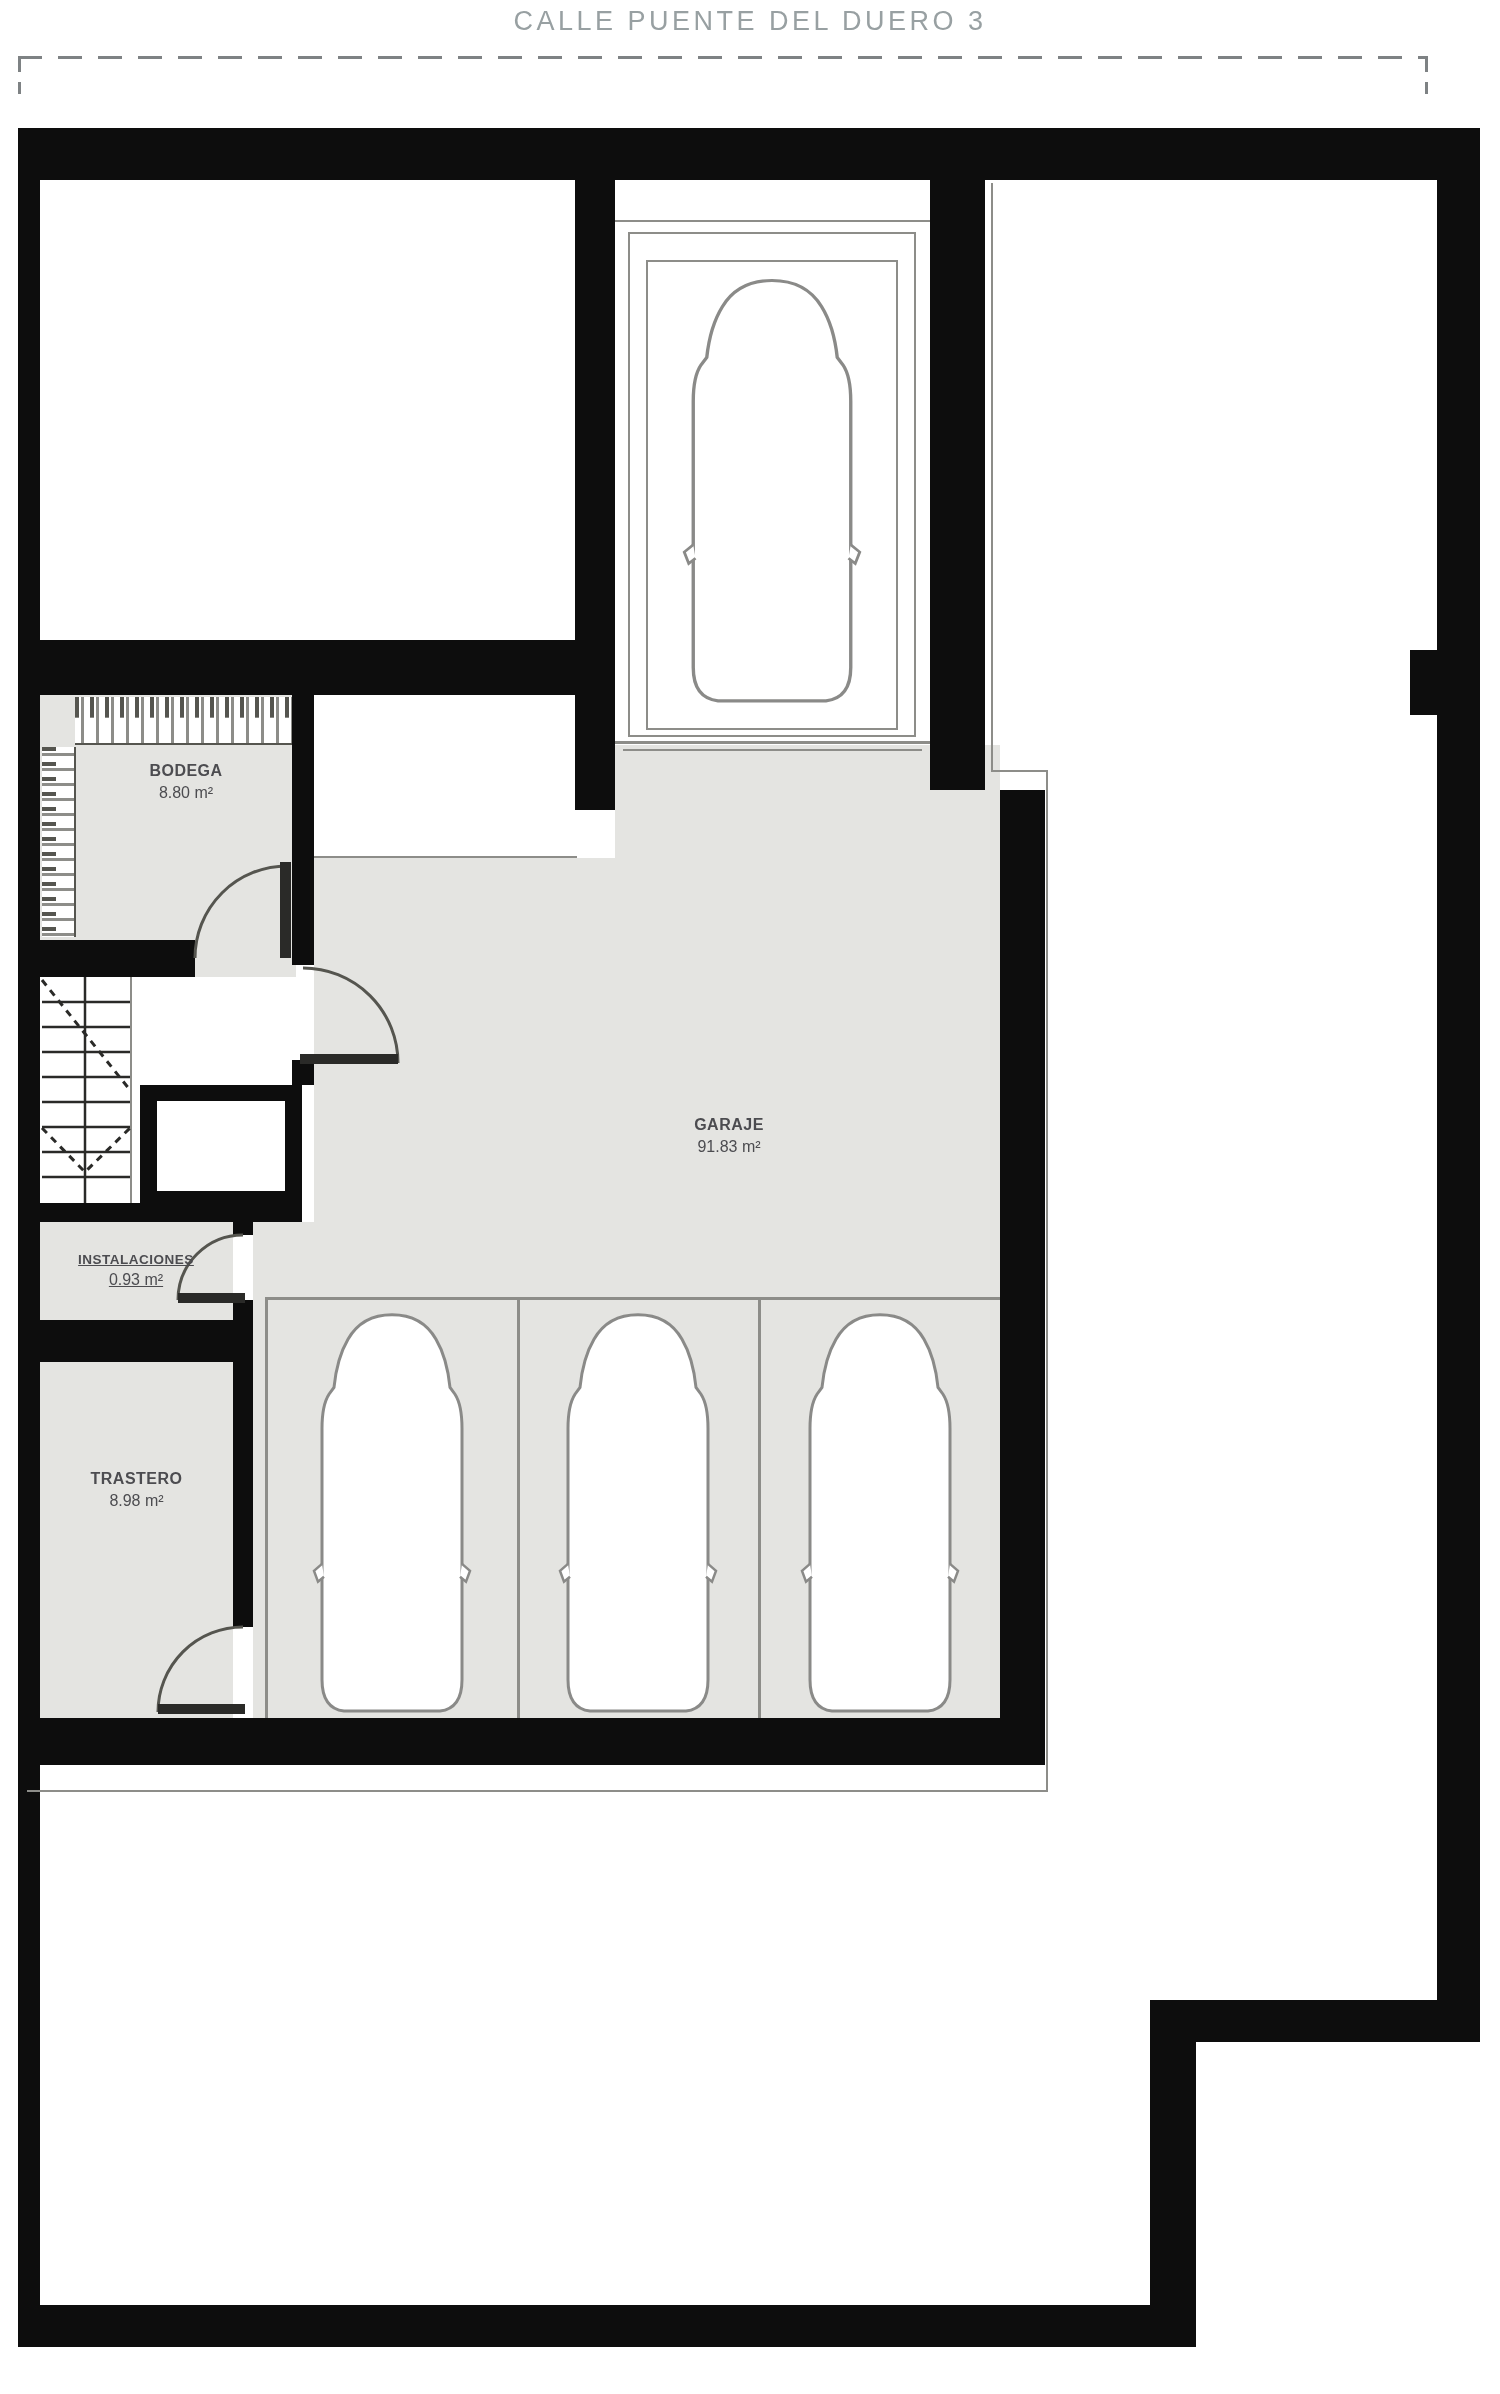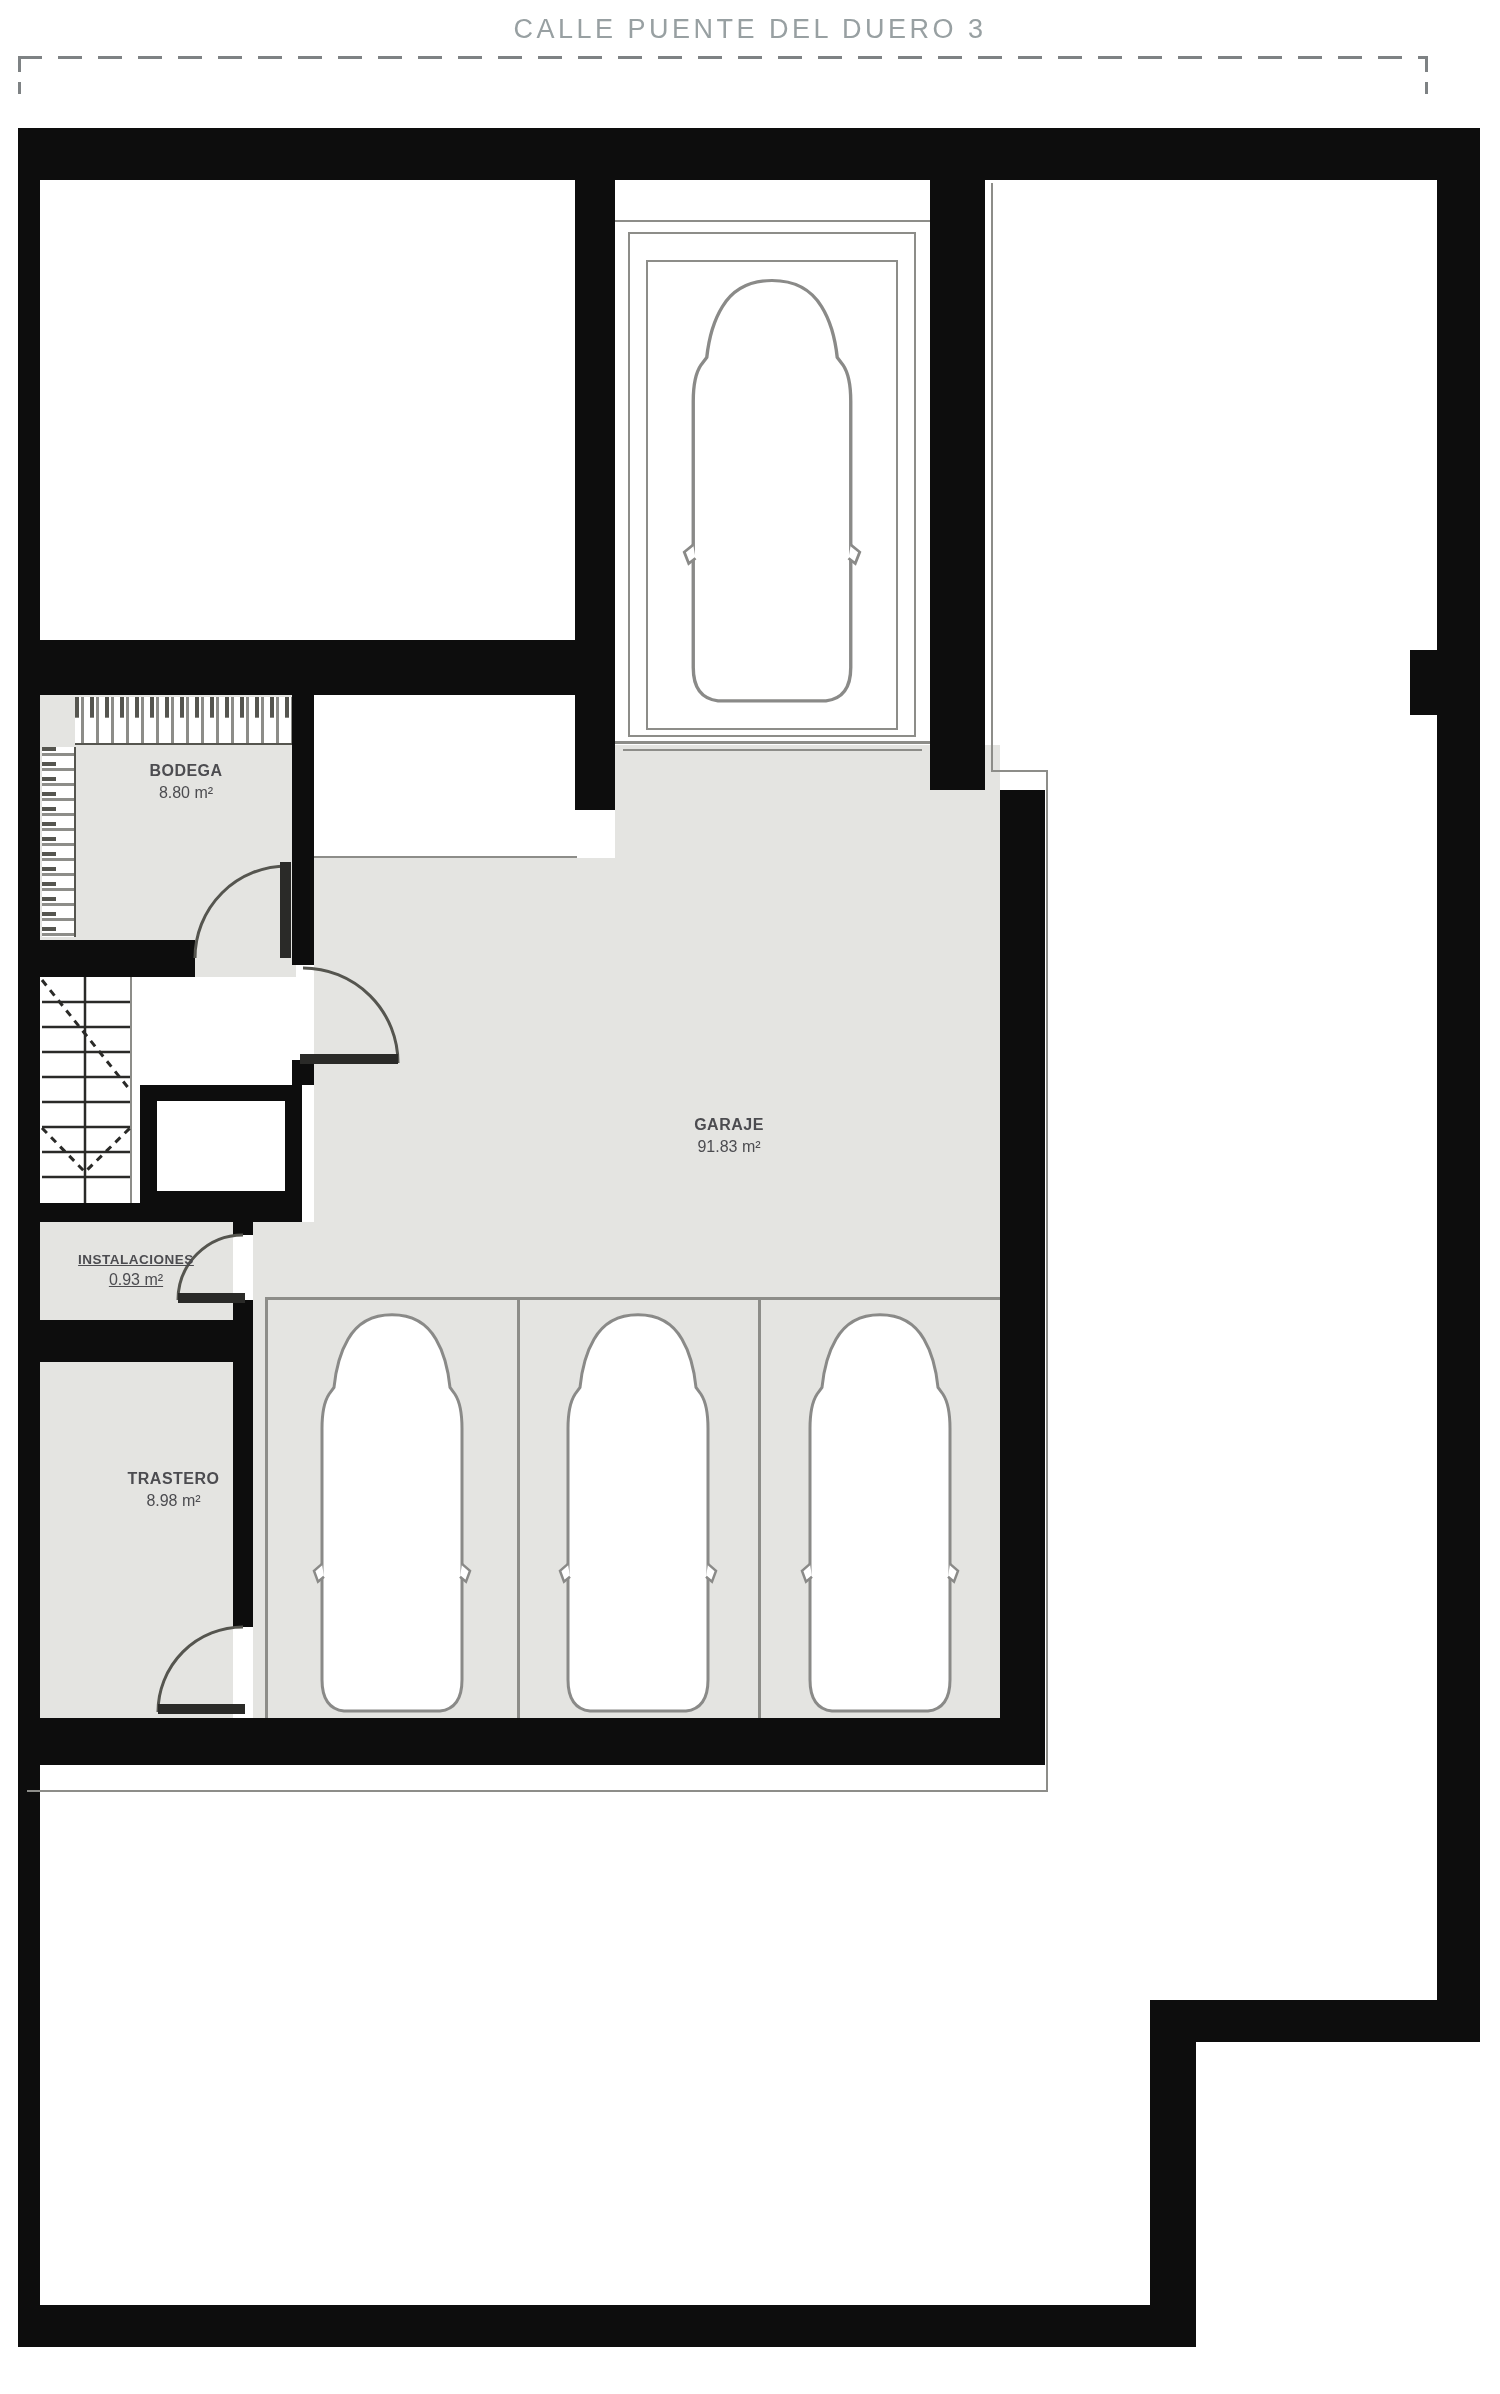--- a/index.html
+++ b/index.html
@@ -11,21 +11,21 @@
   #plan-canvas{position:relative;width:1500px;height:2394px;background:var(--background);overflow:hidden;}
   .abs{position:absolute;}
   .wall{position:absolute;background:var(--wall);}
   .floor{position:absolute;background:var(--floor);}
   .whitebox{position:absolute;background:#fff;}
   .thinline{position:absolute;background:var(--line);}
   .frame{position:absolute;border:2px solid var(--line);background:transparent;}
   .room-label{position:absolute;text-align:center;color:var(--label);line-height:1.35;margin-top:8px;}
   .room-label .rname{font-size:16px;font-weight:700;letter-spacing:.5px;}
   .room-label .rarea{font-size:16px;font-weight:400;}
-  #street-title{position:absolute;left:0;right:0;top:14px;text-align:center;
+  #street-title{position:absolute;left:0;right:0;top:6px;text-align:center;
     font-size:27px;letter-spacing:3.5px;color:var(--title);font-weight:400;}
   .dash-h{position:absolute;height:3px;
     background:repeating-linear-gradient(90deg,#7e8284 0 24px,transparent 24px 40px);}
   .dash-v{position:absolute;width:3px;
     background:repeating-linear-gradient(180deg,#7e8284 0 14px,transparent 14px 24px);}
   .rack-h{position:absolute;background:#fff;border-bottom:2px solid #55554f;
     background-image:repeating-linear-gradient(90deg,#55554f 0 4px,transparent 4px 15px),
                      repeating-linear-gradient(90deg,transparent 0 6px,#8d8d89 6px 9px,transparent 9px 15px);
     background-size:100% 45%,100% 100%;background-repeat:no-repeat,repeat;}
   .rack-v{position:absolute;background:#fff;border-right:2px solid #55554f;
@@ -161,18 +161,18 @@
     <div class="rarea">8.80 m²</div>
   </div>
   <div class="room-label" style="left:579px;top:1106px;width:300px;">
     <div class="rname">GARAJE</div>
     <div class="rarea">91.83 m²</div>
   </div>
   <div class="room-label" style="left:36px;top:1243px;width:200px;text-decoration:underline;">
     <div class="rname" style="font-size:13.5px;">INSTALACIONES</div>
     <div class="rarea">0.93 m²</div>
   </div>
-  <div class="room-label" style="left:40px;top:1460px;width:193px;padding-left:37px;">
+  <div class="room-label" style="left:40px;top:1460px;width:193px;">
     <div class="rname">TRASTERO</div>
     <div class="rarea">8.98 m²</div>
   </div>
 
 </div>
 
 </body></html>

